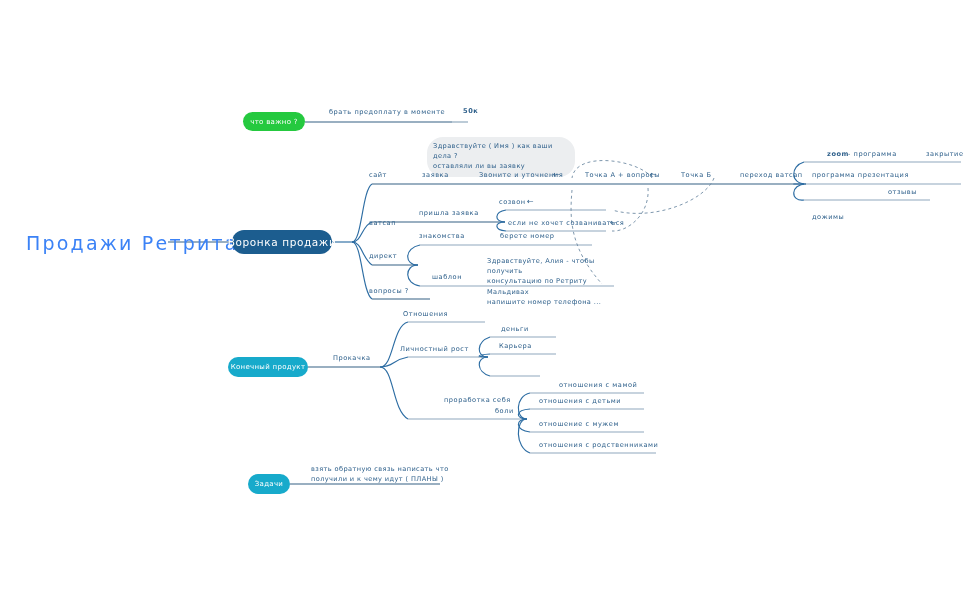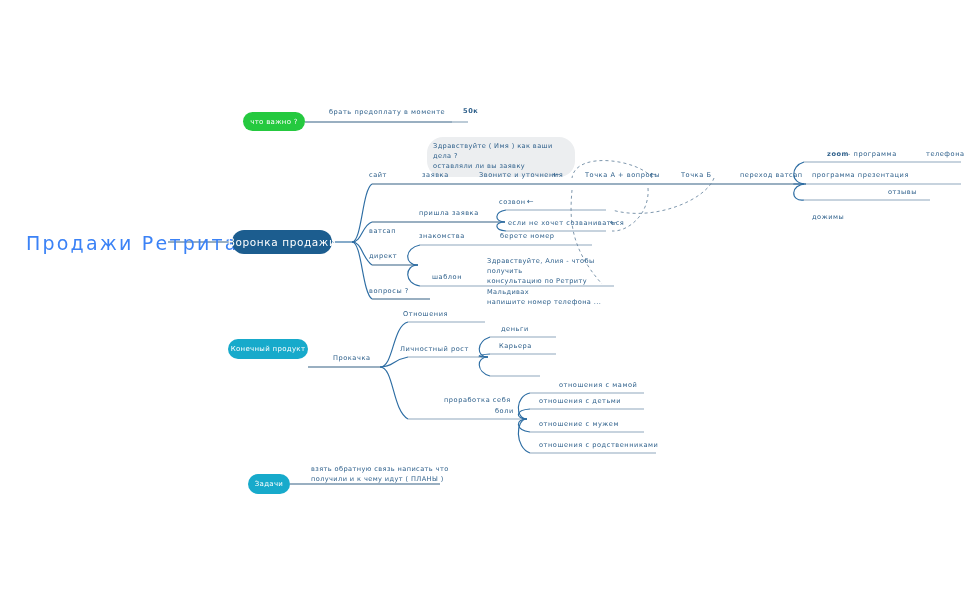--- a/index.html
+++ b/index.html
@@ -123,21 +123,21 @@
   <div class="root-title" style="left:26px;top:232px;">Продажи Ретрита</div>
 
   <div class="pill dark" style="left:232px;top:230px;width:100px;height:24px;">
     <span>Воронка продажи</span>
   </div>
 
   <div class="pill green" style="left:243px;top:112px;width:62px;height:19px;">
     <span>что важно ?</span>
   </div>
 
-  <div class="pill teal" style="left:228px;top:339px;width:80px;height:20px;">
+  <div class="pill teal" style="left:228px;top:357px;width:80px;height:20px;">
     <span>Конечный продукт</span>
   </div>
 
   <div class="pill teal" style="left:248px;top:474px;width:42px;height:20px;">
     <span>Задачи</span>
   </div>
 
   <div class="lbl s2" style="left:329px;top:108px;">брать предоплату в моменте</div>
   <div class="lbl s2 bold" style="left:463px;top:107px;">50к</div>
 
@@ -148,26 +148,26 @@
   <div class="lbl s2" style="left:422px;top:171px;">заявка</div>
   <div class="lbl s2" style="left:479px;top:171px;">Звоните и уточнения</div>
   <div class="arrowglyph" style="left:553px;top:171px;">←</div>
   <div class="lbl s2" style="left:585px;top:171px;">Точка А + вопросы</div>
   <div class="arrowglyph" style="left:650px;top:171px;">←</div>
   <div class="lbl s2" style="left:681px;top:171px;">Точка Б</div>
   <div class="lbl s2" style="left:740px;top:171px;">переход ватсап</div>
 
   <div class="lbl s2 bold" style="left:827px;top:150px;">zoom</div>
   <div class="lbl s2" style="left:848px;top:150px;">- программа</div>
-  <div class="lbl s2" style="left:926px;top:150px;">телефона</div>
+  <div class="lbl s2" style="left:926px;top:150px;">закрытие</div>
   <div class="lbl s2" style="left:812px;top:171px;">программа презентация</div>
   <div class="lbl s2" style="left:812px;top:188px;margin-top:25px;">дожимы</div>
   <div class="lbl s2" style="left:888px;top:188px;">отзывы</div>
 
-  <div class="lbl s2" style="left:369px;top:227px;">ватсап</div>
+  <div class="lbl s2" style="left:369px;top:219px;">ватсап</div>
   <div class="lbl s2" style="left:419px;top:209px;">пришла заявка</div>
   <div class="lbl s2" style="left:499px;top:198px;">созвон</div>
   <div class="arrowglyph" style="left:527px;top:198px;">←</div>
   <div class="lbl s2" style="left:508px;top:219px;">если не хочет созваниваться</div>
   <div class="arrowglyph" style="left:610px;top:219px;">←</div>
 
   <div class="lbl s2" style="left:369px;top:252px;">директ</div>
   <div class="lbl s2" style="left:419px;top:232px;">знакомства</div>
   <div class="lbl s2" style="left:500px;top:232px;">берете номер</div>
   <div class="lbl s2" style="left:432px;top:273px;">шаблон</div>

